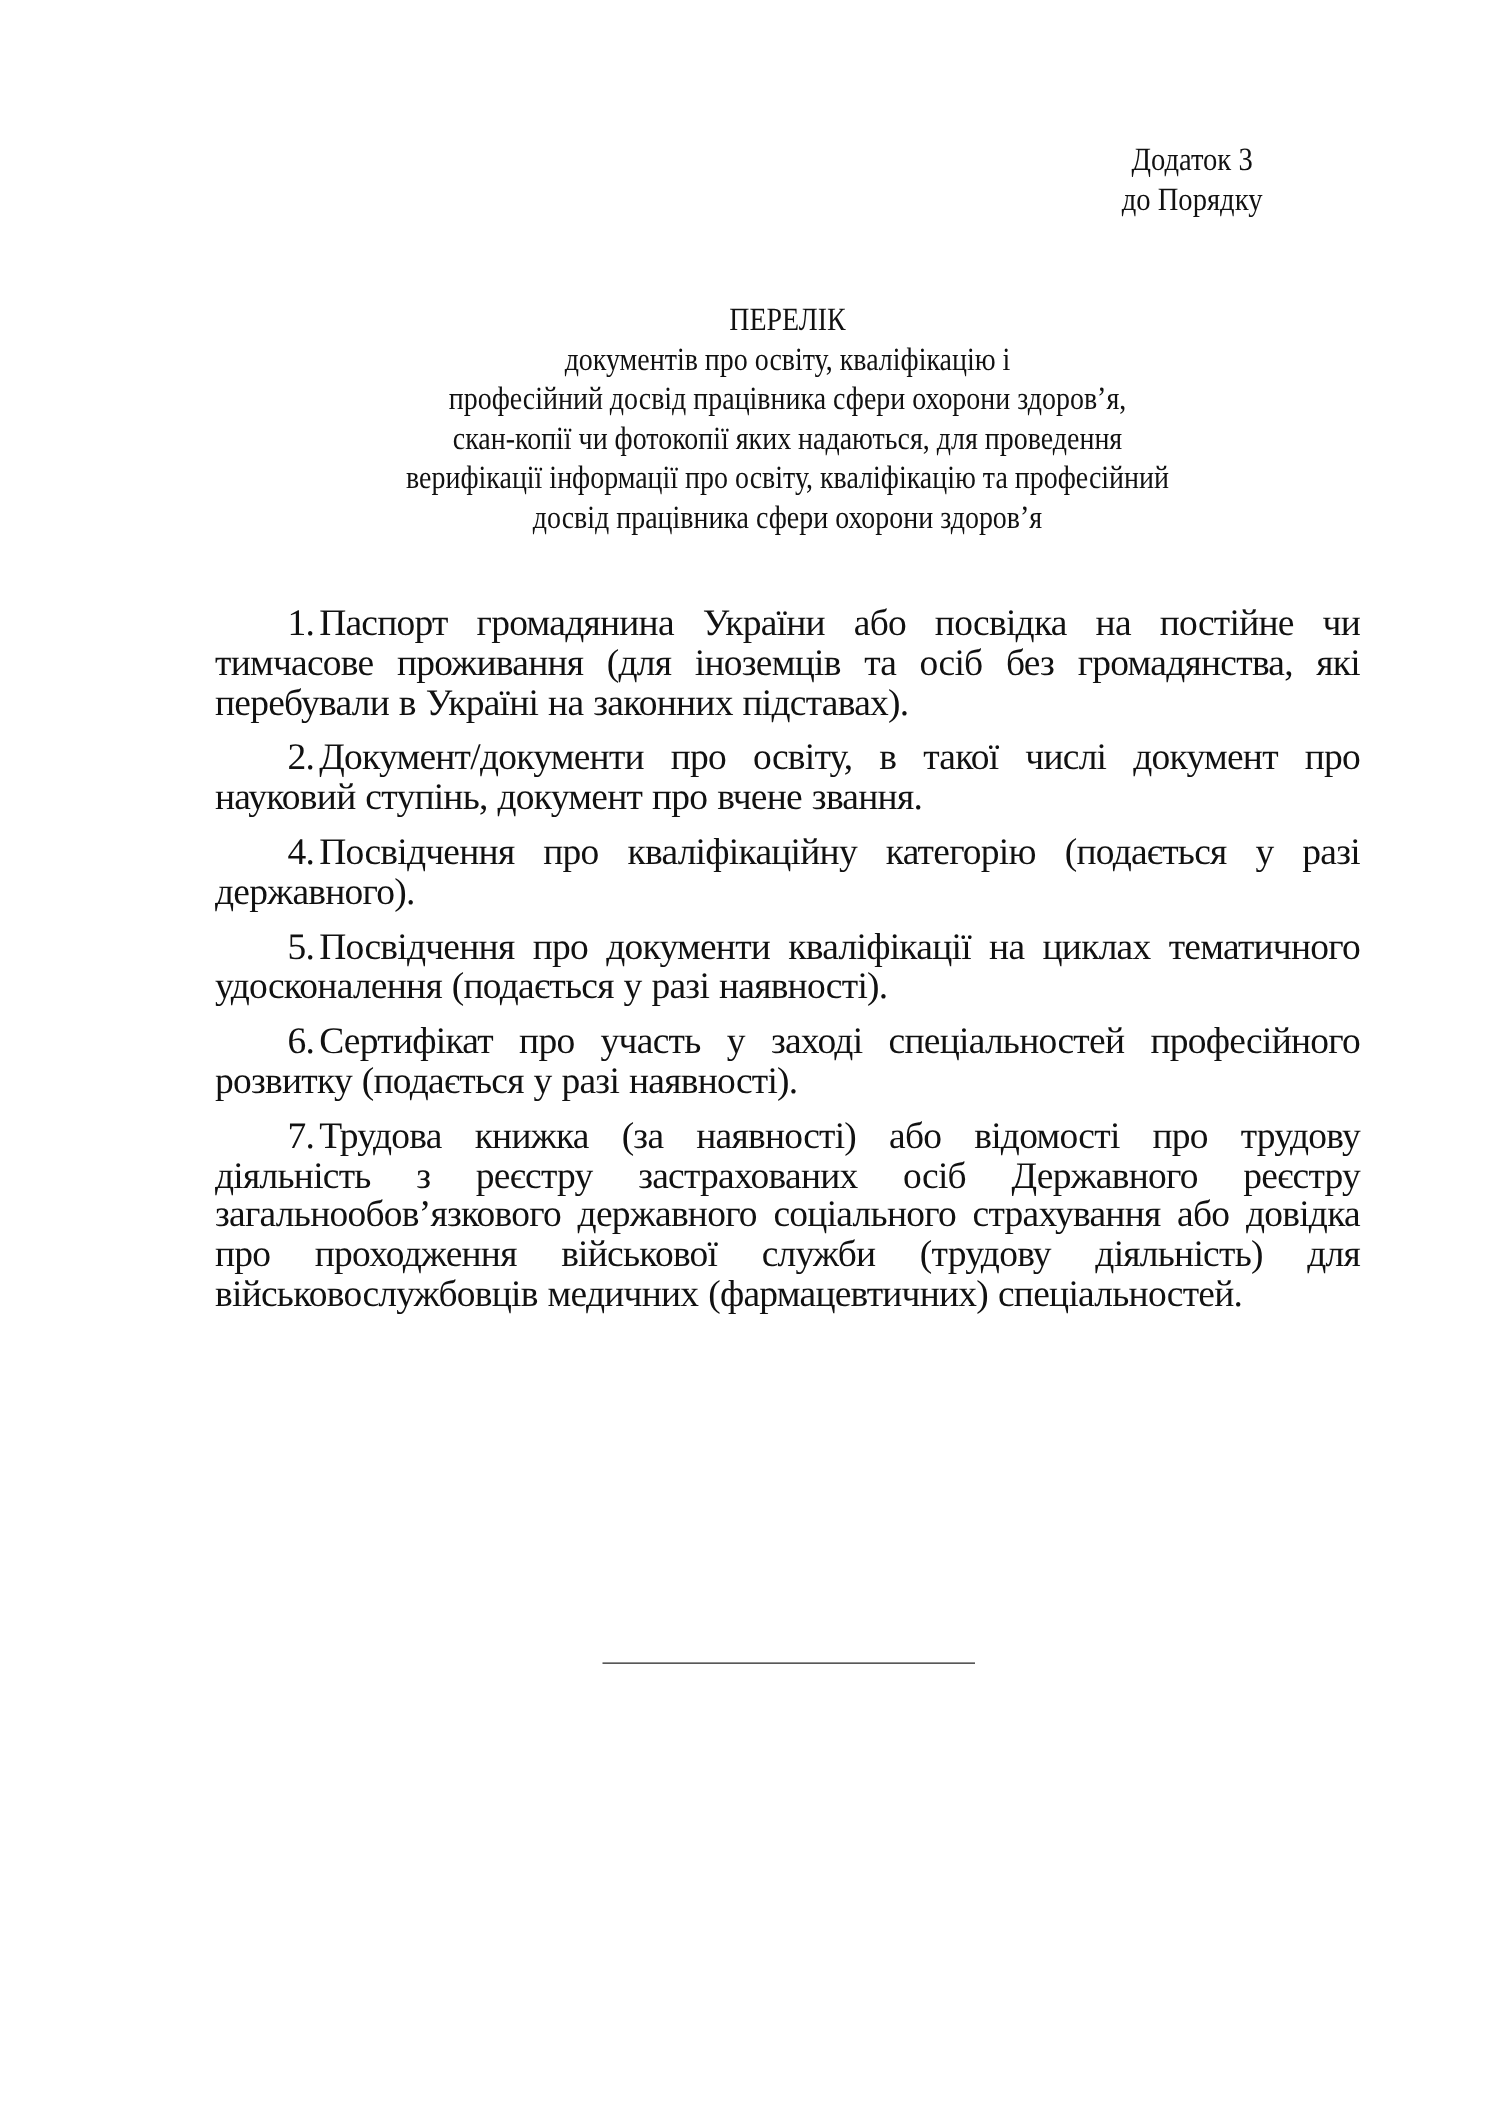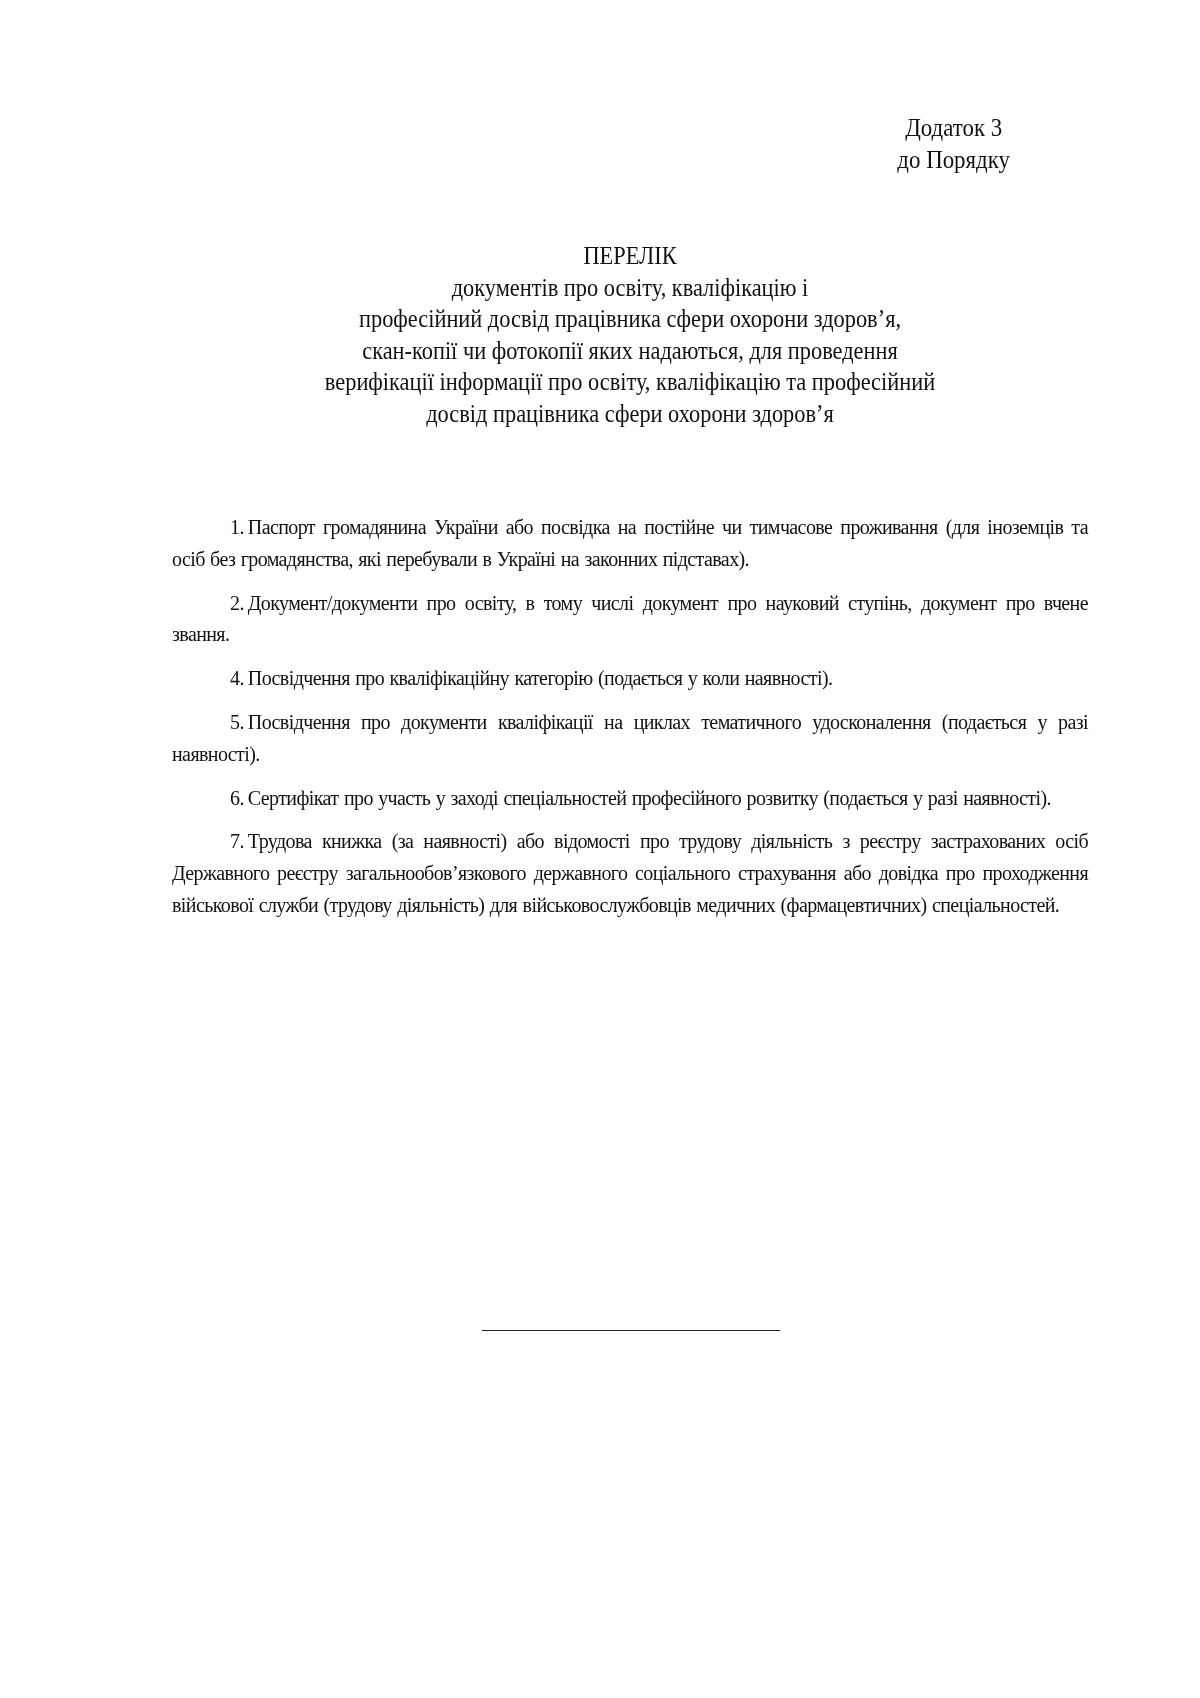--- a/index.html
+++ b/index.html
@@ -39,24 +39,24 @@
       text-align: center;
       font-size: 26px;
       line-height: 31.5px;
     }
     .title-block .line {
       display: block;
       transform: scaleX(0.86);
     }
     .items {
       position: absolute;
-      top: 512px;
+      top: 483px;
       left: 172px;
       width: 916px;
-      font-size: 20px;
+      font-size: 30px;
       line-height: 31.8px;
     }
     .item {
       text-align: justify;
       text-indent: 58px;
       margin: 0 0 12px 0;
       letter-spacing: -0.6px;
       word-spacing: 1px;
     }
     .item .num {
@@ -85,22 +85,22 @@
     <span class="line">ПЕРЕЛІК</span>
     <span class="line">документів про освіту, кваліфікацію і</span>
     <span class="line">професійний досвід працівника сфери охорони здоров’я,</span>
     <span class="line">скан-копії чи фотокопії яких надаються, для проведення</span>
     <span class="line">верифікації інформації про освіту, кваліфікацію та професійний</span>
     <span class="line">досвід працівника сфери охорони здоров’я</span>
   </div>
 
   <div class="items">
     <p class="item"><span class="num">1.</span><span>Паспорт громадянина України або посвідка на постійне чи тимчасове проживання (для іноземців та осіб без громадянства, які перебували в Україні на законних підставах).</span></p>
-    <p class="item"><span class="num">2.</span><span>Документ/документи про освіту, в тому числі документ про науковий ступінь, документ про вчене звання.</span></p>
-    <p class="item"><span class="num">4.</span><span>Посвідчення про кваліфікаційну категорію (подається у коли наявності).</span></p>
+    <p class="item"><span class="num">2.</span><span>Документ/документи про освіту, в такої числі документ про науковий ступінь, документ про вчене звання.</span></p>
+    <p class="item"><span class="num">4.</span><span>Посвідчення про кваліфікаційну категорію (подається у разі державного).</span></p>
     <p class="item"><span class="num">5.</span><span>Посвідчення про документи кваліфікації на циклах тематичного удосконалення (подається у разі наявності).</span></p>
     <p class="item"><span class="num">6.</span><span>Сертифікат про участь у заході спеціальностей професійного розвитку (подається у разі наявності).</span></p>
     <p class="item"><span class="num">7.</span><span>Трудова книжка (за наявності) або відомості про трудову діяльність з реєстру застрахованих осіб Державного реєстру загальнообов’язкового державного соціального страхування або довідка про проходження військової служби (трудову діяльність) для військовослужбовців медичних (фармацевтичних) спеціальностей.</span></p>
   </div>
 
   <div class="divider"></div>
 
 </div>
 
 </body></html>

